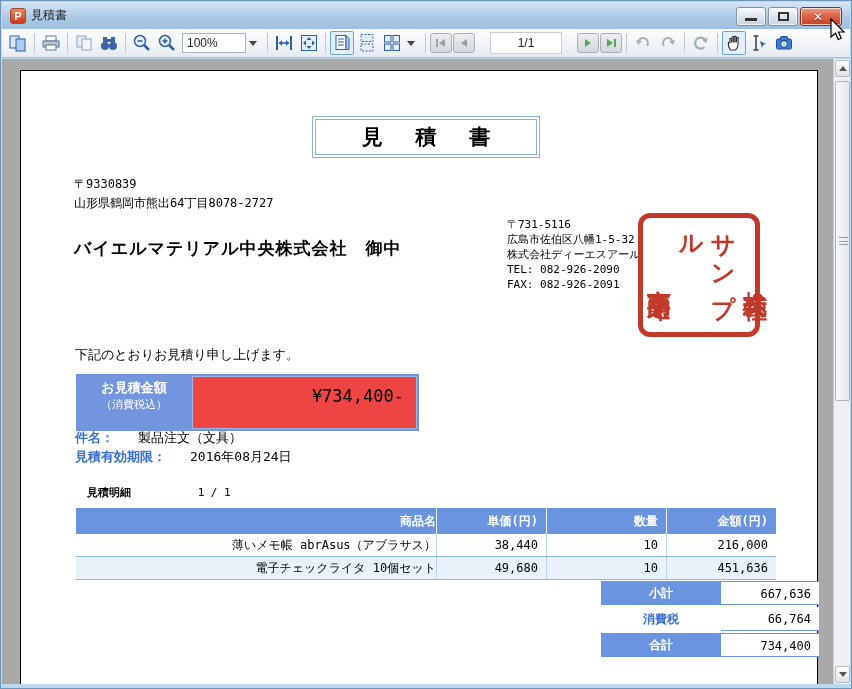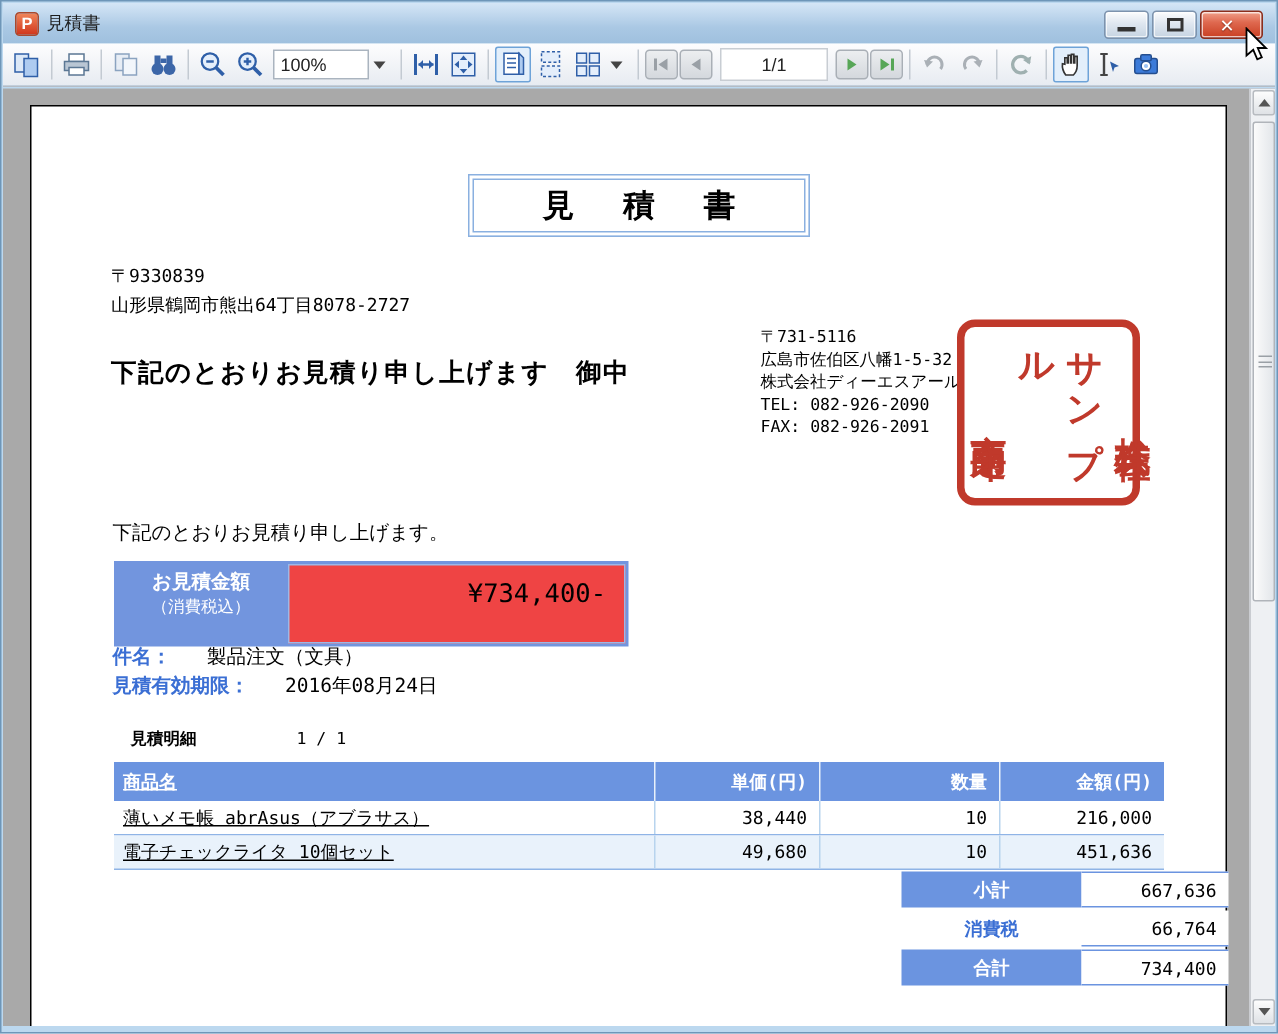--- a/index.html
+++ b/index.html
@@ -47,21 +47,21 @@
   .tbtn.sel { border-color:#6ea3d8; background:#e3effb; }
   .tsep { width:1px; height:20px; background:#c3cad2; margin:0 3px; flex:0 0 auto; }
   .combo {
     width:64px; height:20px; background:#fff; border:1px solid #aab4bf;
     font-size:12px; padding:2px 4px; color:#222; margin-left:2px;
   }
   .caret-down { width:0; height:0; border-left:4px solid transparent; border-right:4px solid transparent;
     border-top:5px solid #444; margin:0 6px 0 2px; }
   .page-ind {
     width:72px; height:22px; background:#fff; border:1px solid #c8cdd3; text-align:center;
-    font-size:12px; line-height:20px; color:#222; margin:0 4px;
+    font-size:12px; line-height:20px; color:#222; margin:0 14px;
   }
   .navbtn { width:22px; height:20px; border:1px solid #a9afb6; border-radius:3px;
     background:linear-gradient(#eceef0,#d4d8dd); display:flex; align-items:center; justify-content:center; }
   
   .docarea {
     position:absolute; left:1px; top:58px; right:1px; bottom:4px;
     background:#a9a9a9; overflow:hidden;
   }
   .scrollbar {
     position:absolute; right:0; top:0; bottom:0; width:17px; background:#eef0f3;
@@ -121,21 +121,21 @@
   .v-spacer { display:inline-block; width:24px; }
   
   .qtable { left:55px; top:437px; width:700px; font-size:12px; }
   .thead { display:flex; background:#6b94e0; color:#fff; font-weight:bold; height:26px; line-height:26px; text-align:center; }
   .thead > div { border-left:1px solid #e8f0fa; }
   .thead > div:first-child { border-left:none; }
   .trow { display:flex; height:23px; line-height:23px; border-bottom:1px solid #8fb4e6; }
   .trow.alt { background:#e9f2fb; }
   .trow > div { border-left:1px solid #b8d4ee; }
   .trow > div:first-child { border-left:none; }
-  .c-name { width:360px; text-align:left; padding-left:6px;text-decoration:underline; }
+  .c-name { width:360px; text-align:right; padding-left:6px; }
   .c-unit { width:110px; text-align:right; padding-right:8px; }
   .c-qty  { width:120px; text-align:right; padding-right:8px; }
   .c-amt  { width:110px; text-align:right; padding-right:8px; }
   .totals { left:580px; top:510px; width:230px; font-size:12px; }
   .t-row { display:flex; height:24px; line-height:24px; margin-bottom:2px; }
   .t-label { width:120px; text-align:center; font-weight:bold; }
   .t-label.filled { background:#6b94e0; color:#fff; }
   .t-label.plain  { color:#3b6fd4; }
   .t-value { width:98px; text-align:right; padding-right:8px; border-bottom:1px solid #6b94e0; background:#fff; }
   .t-row.boxed .t-value { border-top:1px solid #6b94e0; }
@@ -325,21 +325,21 @@
 
   <div class="docarea">
 
     <div class="page">
 
       <div class="abs doc-title-box">見 積 書</div>
 
 
       <div class="abs r-postal">〒9330839</div>
       <div class="abs r-addr">山形県鶴岡市熊出64丁目8078-2727</div>
-      <div class="abs r-name">下記のとおりお見積り申し上げます　御中</div>
+      <div class="abs r-name">バイエルマテリアル中央株式会社　御中</div>
 
       <div class="abs sender">
         <div>〒731-5116</div>
         <div>広島市佐伯区八幡1-5-32</div>
         <div>株式会社ディーエスアール</div>
         <div>TEL: 082-926-2090</div>
         <div>FAX: 082-926-2091</div>
       </div>
 
       <div class="abs stamp">

